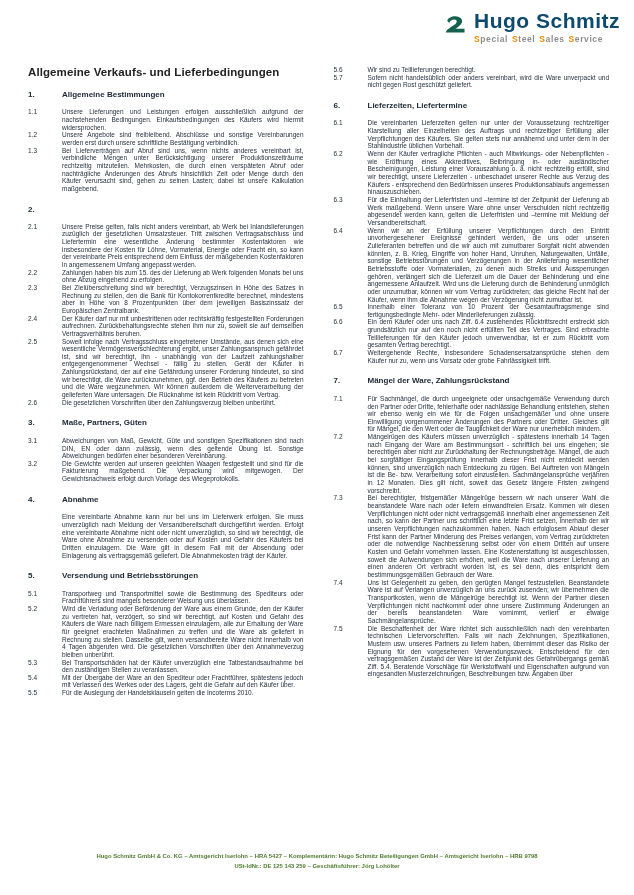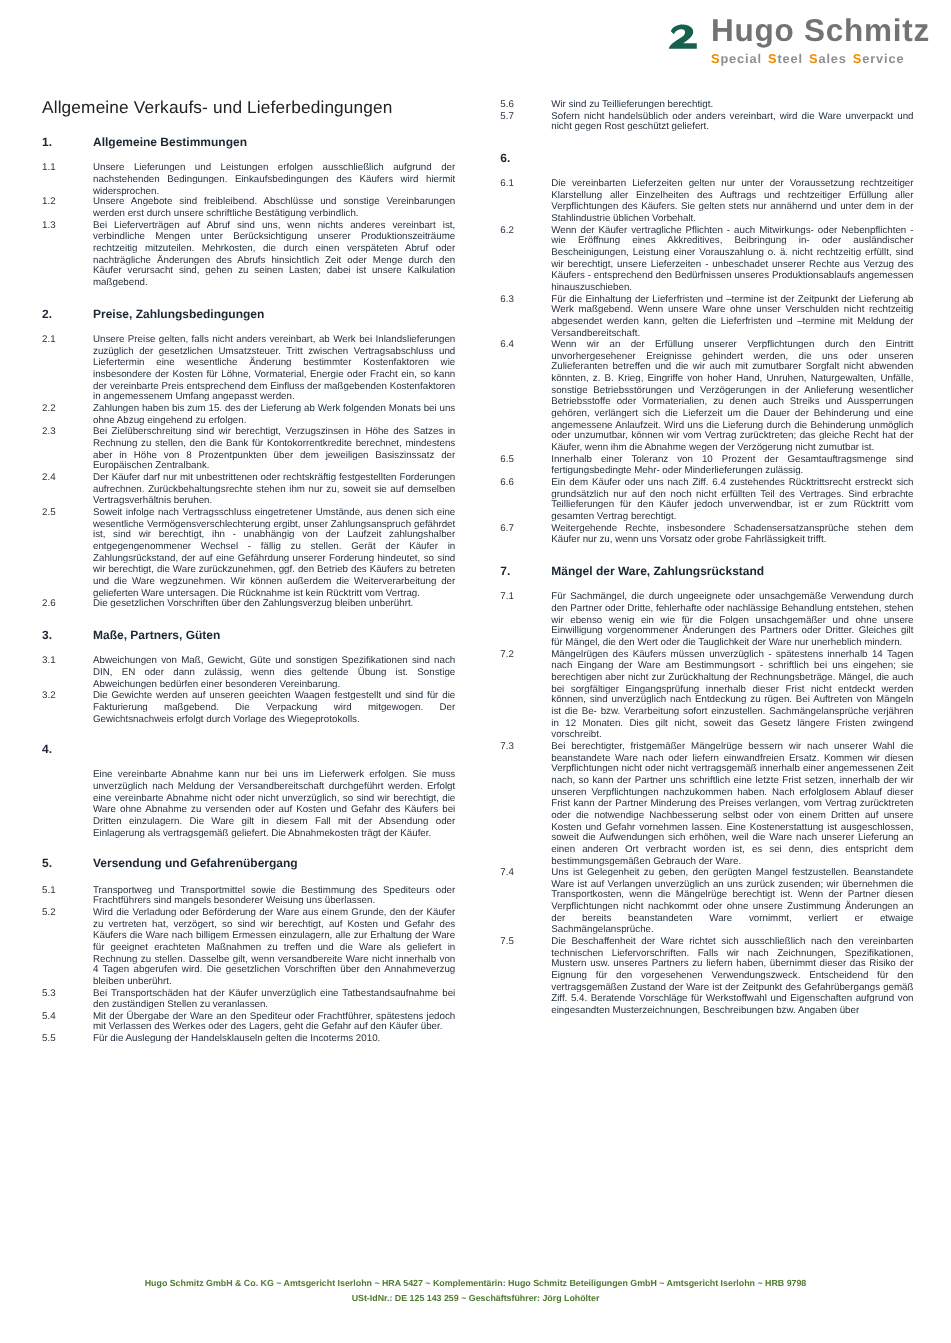--- a/index.html
+++ b/index.html
@@ -39,21 +39,21 @@
   
   .cols{
     display:flex;
     gap:30px;
     padding:20px 25px 0 28px;
   }
   .col{flex:1;min-width:0;}
   .doc-title{
     margin:0 0 2px 0;
     font-size:11.5px;
-    font-weight:400;
+    font-weight:700;
     color:#222;
     letter-spacing:.1px;
   }
   .block{display:flex;align-items:baseline;}
   .block .num{
     flex:0 0 34px;
     font-size:6.5px;
   }
   .block .txt{
     flex:1;
@@ -86,21 +86,21 @@
 <div class="sheet">
 
   <div class="header">
     <div class="logo">
       <span class="logo-swoosh">
         <svg width="26" height="26" viewBox="0 0 30 30" aria-hidden="true">
           <path id="swoosh-path" fill="#15614d" d="M6 9 C8 3 19 2 22.5 7 C25 11 21 15 15.5 18.2 L26 18.2 L26 22.5 L4.5 22.5 C4.5 19 11.5 15.6 15.5 12.6 C17.8 10.8 17.6 7.6 14.3 7.5 C11.3 7.4 9.4 9.3 8.3 11.4 Z"></path>
         </svg>
       </span>
       <span class="logo-textcol">
-        <span class="logo-name" style="color: #737373;">Hugo Schmitz</span>
+        <span class="logo-name" style="color: #0c4a6e;">Hugo Schmitz</span>
         <span class="logo-tagline"><span class="word"><span style="color: rgb(239, 140, 0);">S</span><span style="color: rgb(142, 142, 142);">pecial</span></span><span class="word"><span style="color: rgb(239, 140, 0);">S</span><span style="color: rgb(142, 142, 142);">teel</span></span><span class="word"><span style="color: rgb(239, 140, 0);">S</span><span style="color: rgb(142, 142, 142);">ales</span></span><span class="word"><span style="color: rgb(239, 140, 0);">S</span><span style="color: rgb(142, 142, 142);">ervice</span></span></span>
       </span>
     </div>
   </div>
 
   <div class="cols">
     <div class="col">
       <h1 class="doc-title">Allgemeine Verkaufs- und Lieferbedingungen</h1>
       <div>
           <div class="block heading">
@@ -114,21 +114,20 @@
           <div class="block clause">
             <span class="num">1.2</span>
             <div class="txt">Unsere Angebote sind freibleibend. Abschlüsse und sonstige Vereinbarungen werden erst durch unsere schriftliche Bestätigung verbindlich.</div>
           </div>
           <div class="block clause">
             <span class="num">1.3</span>
             <div class="txt">Bei Lieferverträgen auf Abruf sind uns, wenn nichts anderes vereinbart ist, verbindliche Mengen unter Berücksichtigung unserer Produktionszeiträume rechtzeitig mitzuteilen. Mehrkosten, die durch einen verspäteten Abruf oder nachträgliche Änderungen des Abrufs hinsichtlich Zeit oder Menge durch den Käufer verursacht sind, gehen zu seinen Lasten; dabei ist unsere Kalkulation maßgebend.</div>
           </div>
           <div class="block heading">
             <span class="num">2.</span>
-            <div class="txt">Preise, Zahlungsbedingungen</div>
           </div>
           <div class="block clause">
             <span class="num">2.1</span>
             <div class="txt">Unsere Preise gelten, falls nicht anders vereinbart, ab Werk bei Inlandslieferungen zuzüglich der gesetzlichen Umsatzsteuer. Tritt zwischen Vertragsabschluss und Liefertermin eine wesentliche Änderung bestimmter Kostenfaktoren wie insbesondere der Kosten für Löhne, Vormaterial, Energie oder Fracht ein, so kann der vereinbarte Preis entsprechend dem Einfluss der maßgebenden Kostenfaktoren in angemessenem Umfang angepasst werden.</div>
           </div>
           <div class="block clause">
             <span class="num">2.2</span>
             <div class="txt">Zahlungen haben bis zum 15. des der Lieferung ab Werk folgenden Monats bei uns ohne Abzug eingehend zu erfolgen.</div>
           </div>
           <div class="block clause">
@@ -154,28 +153,29 @@
           <div class="block clause">
             <span class="num">3.1</span>
             <div class="txt">Abweichungen von Maß, Gewicht, Güte und sonstigen Spezifikationen sind nach DIN, EN oder dann zulässig, wenn dies geltende Übung ist. Sonstige Abweichungen bedürfen einer besonderen Vereinbarung.</div>
           </div>
           <div class="block clause">
             <span class="num">3.2</span>
             <div class="txt">Die Gewichte werden auf unseren geeichten Waagen festgestellt und sind für die Fakturierung maßgebend. Die Verpackung wird mitgewogen. Der Gewichtsnachweis erfolgt durch Vorlage des Wiegeprotokolls.</div>
           </div>
           <div class="block heading">
             <span class="num">4.</span>
+            <div class="txt">Abnahme</div>
           </div>
           <div class="block clause">
             <span class="num"></span>
             <div class="txt">Eine vereinbarte Abnahme kann nur bei uns im Lieferwerk erfolgen. Sie muss unverzüglich nach Meldung der Versandbereitschaft durchgeführt werden. Erfolgt eine vereinbarte Abnahme nicht oder nicht unverzüglich, so sind wir berechtigt, die Ware ohne Abnahme zu versenden oder auf Kosten und Gefahr des Käufers bei Dritten einzulagern. Die Ware gilt in diesem Fall mit der Absendung oder Einlagerung als vertragsgemäß geliefert. Die Abnahmekosten trägt der Käufer.</div>
           </div>
           <div class="block heading">
             <span class="num">5.</span>
-            <div class="txt">Versendung und Gefahrenübergang</div>
+            <div class="txt">Versendung und Betriebsstörungen</div>
           </div>
           <div class="block clause">
             <span class="num">5.1</span>
             <div class="txt">Transportweg und Transportmittel sowie die Bestimmung des Spediteurs oder Frachtführers sind mangels besonderer Weisung uns überlassen.</div>
           </div>
           <div class="block clause">
             <span class="num">5.2</span>
             <div class="txt">Wird die Verladung oder Beförderung der Ware aus einem Grunde, den der Käufer zu vertreten hat, verzögert, so sind wir berechtigt, auf Kosten und Gefahr des Käufers die Ware nach billigem Ermessen einzulagern, alle zur Erhaltung der Ware für geeignet erachteten Maßnahmen zu treffen und die Ware als geliefert in Rechnung zu stellen. Dasselbe gilt, wenn versandbereite Ware nicht innerhalb von 4 Tagen abgerufen wird. Die gesetzlichen Vorschriften über den Annahmeverzug bleiben unberührt.</div>
           </div>
           <div class="block clause">
@@ -197,20 +197,21 @@
           <div class="block clause">
             <span class="num">5.6</span>
             <div class="txt">Wir sind zu Teillieferungen berechtigt.</div>
           </div>
           <div class="block clause">
             <span class="num">5.7</span>
             <div class="txt">Sofern nicht handelsüblich oder anders vereinbart, wird die Ware unverpackt und nicht gegen Rost geschützt geliefert.</div>
           </div>
           <div class="block heading">
             <span class="num">6.</span>
+            <div class="txt">Lieferzeiten, Liefertermine</div>
           </div>
           <div class="block clause">
             <span class="num">6.1</span>
             <div class="txt">Die vereinbarten Lieferzeiten gelten nur unter der Voraussetzung rechtzeitiger Klarstellung aller Einzelheiten des Auftrags und rechtzeitiger Erfüllung aller Verpflichtungen des Käufers. Sie gelten stets nur annähernd und unter dem in der Stahlindustrie üblichen Vorbehalt.</div>
           </div>
           <div class="block clause">
             <span class="num">6.2</span>
             <div class="txt">Wenn der Käufer vertragliche Pflichten - auch Mitwirkungs- oder Nebenpflichten - wie Eröffnung eines Akkreditives, Beibringung in- oder ausländischer Bescheinigungen, Leistung einer Vorauszahlung o. ä. nicht rechtzeitig erfüllt, sind wir berechtigt, unsere Lieferzeiten - unbeschadet unserer Rechte aus Verzug des Käufers - entsprechend den Bedürfnissen unseres Produktionsablaufs angemessen hinauszuschieben.</div>
           </div>
           <div class="block clause">

